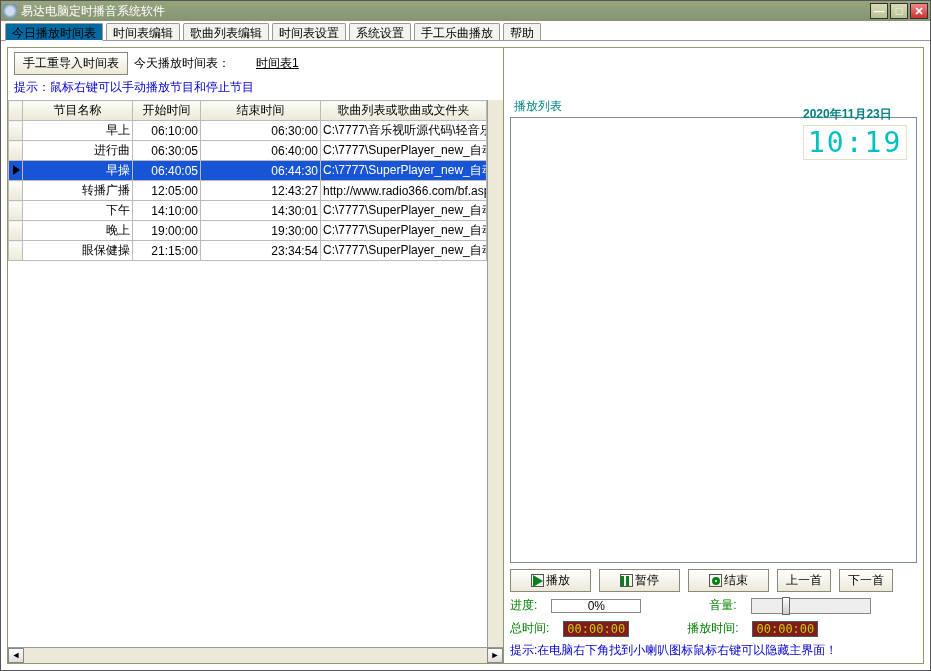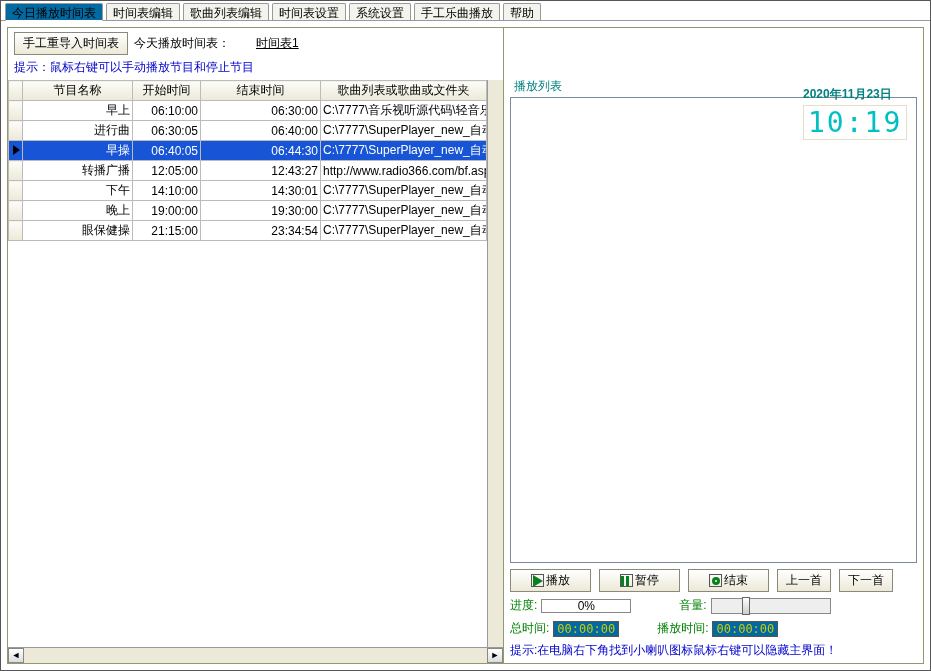--- a/index.html
+++ b/index.html
@@ -36,33 +36,42 @@
   .grp-title { color: #008080; font-size: 12px; padding: 0 4px; margin-left: 6px; margin-top: 50px; }
   .play-list { flex: 1; margin: 2px 6px 4px 6px; border: 1px solid #7a8a9a; background: #fff; }
   .controls { padding: 2px 6px; display: flex; gap: 8px; align-items: center; }
   .ctrl-btn { display: flex; align-items: center; gap: 2px; padding: 2px 20px; border: 1px solid #8a8a7a; background: linear-gradient(to bottom,#fff,#ece9d8); cursor: pointer; }
   .icon-play, .icon-pause, .icon-stop { width: 12px; height: 12px; display: inline-block; }
   .icon-play { width:0;height:0;border-top:6px solid transparent;border-bottom:6px solid transparent;border-left:10px solid #088020; }
   .icon-box { width:13px;height:13px;border:1px solid #555;display:inline-flex;align-items:center;justify-content:center; }
   .icon-pause::before { content:''; display:inline-block;width:3px;height:10px;background:#088020;margin-right:2px;}
   .icon-pause::after { content:''; display:inline-block;width:3px;height:10px;background:#088020;}
   .icon-stop { border-radius:50%; border:3px solid #088020; width:8px;height:8px;}
-  .slider-row { padding: 3px 6px; display: flex; align-items: center; gap: 4px; }
+  .slider-row { padding: 3px 6px; display: flex; align-items: center; gap: 14px; }
   .lbl-green { color: #008000; }
   .progress-box { width: 90px; height: 14px; border: 1px solid #888; background: #fff; display:inline-flex; align-items:center; justify-content:center; }
   .slider { width: 120px; height: 16px; border:1px solid #888; background:#eee; position:relative; }
   .slider .thumb { position:absolute; left:30px; top:-2px; width:8px; height:18px; background:linear-gradient(to bottom,#fff,#ccc); border:1px solid #666; }
-  .time-box { display:inline-block; background:#0369a1; color:#cc0; padding:0 3px; font-family:monospace; border:1px solid #555; }
+  .time-box { display:inline-block; background:#7f1d1d; color:#cc0; padding:0 3px; font-family:monospace; border:1px solid #555; }
   .bottom-hint { color:#0000cc; padding:2px 6px 4px; }
   .pointer { display:inline-block; width:0;height:0; border-top:5px solid transparent; border-bottom:5px solid transparent; border-left:7px solid #000; }
 </style>
 </head>
 <body>
 
 <div class="window">
+  <div class="titlebar">
+    <span class="title-icon"></span>
+    <span class="title-text">易达电脑定时播音系统软件</span>
+    <div class="win-buttons">
+      <div class="win-btn">—</div>
+      <div class="win-btn">□</div>
+      <div class="win-btn close">✕</div>
+    </div>
+  </div>
 
   <div class="tabs" id="tabBar">
       <div class="tab active">今日播放时间表</div>
       <div class="tab">时间表编辑</div>
       <div class="tab">歌曲列表编辑</div>
       <div class="tab">时间表设置</div>
       <div class="tab">系统设置</div>
       <div class="tab">手工乐曲播放</div>
       <div class="tab">帮助</div>
     </div>

